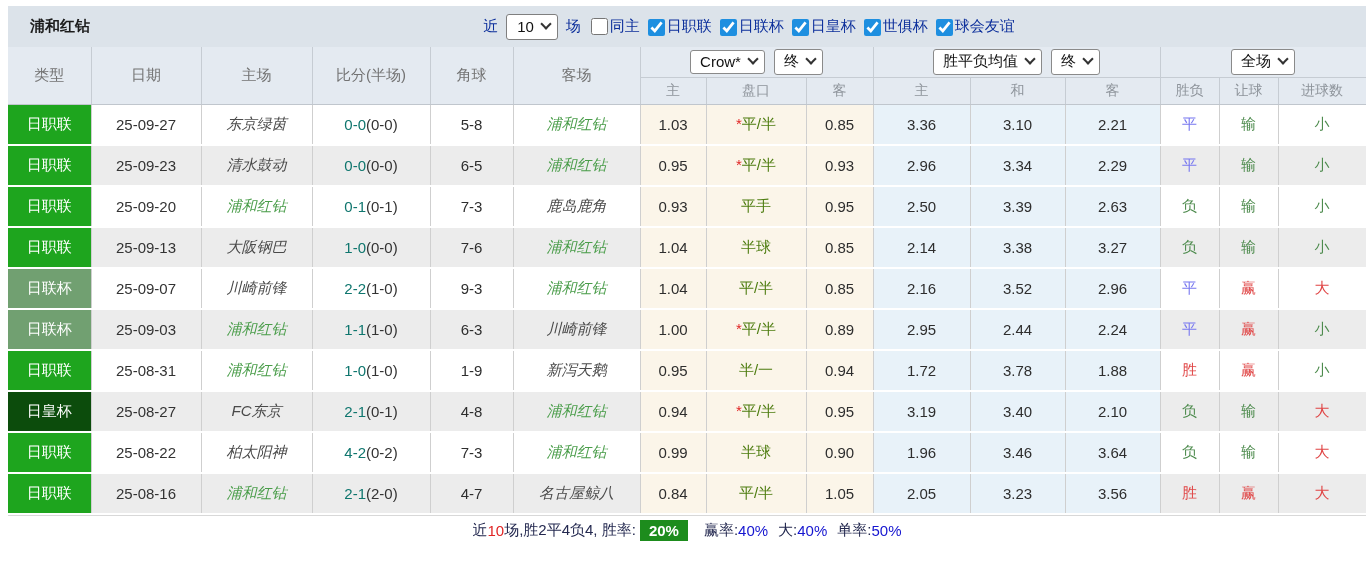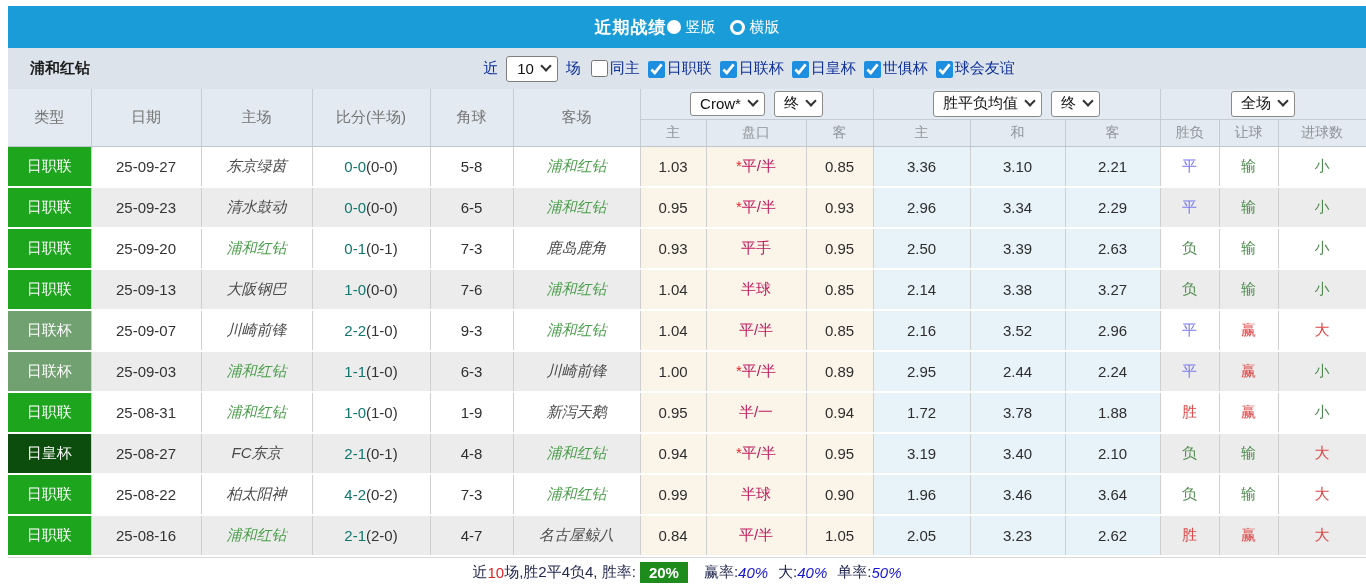--- a/index.html
+++ b/index.html
@@ -46,52 +46,39 @@
   td.col-cream { background:#fbf5e9 !important; }
   td.col-blue { background:#e8f2f9 !important; }
   td.col-league { color:#fff; font-size:15px; }
   td.lg-bright { background:#1ea51e !important; }
   td.lg-muted  { background:#71a071 !important; }
   td.lg-dark   { background:#0c4c0c !important; }
   .team { color:#4a4a4a;font-style:italic; }
   .team.hl { color:#4a9d4a; }
   .sc-ft { color:#0f766e; }
   .sc-ht { color:#333; }
-  .hcap-txt { color:#be185d; }
+  .hcap-txt { color:#4d7c0f; }
   .hcap-star { color:#e02525; }
   .c-red { color:#e04545; }
   .c-green { color:#4d8b4d; }
   .c-blue { color:#7878f0; }
   .col-date { color:#333; }
 
   
   .footer { height:30px; display:flex; align-items:center; justify-content:center; font-size:15px; color:#23284f; border-top:1px solid #d8d8d8; background:#fff; }
   .footer .red { color:#e02525; }
-  .footer .blue { color:#1515d0;font-style:italic; }
+  .footer .blue { color:#1515d0; }
   .rate-badge { background:#1d8c1d; color:#fff; font-weight:bold; padding:2px 9px; margin:0 6px 0 4px; }
   .footer .gap { margin-left:10px; }
 </style>
 </head>
 <body>
 
 <div class="page">
 
-  <div class="titlebar">
-    <span class="title">近期战绩</span>
-    <span class="radio-group">
-      <span class="radio-opt">
-        <span class="rdot"></span>
-        <span>竖版</span>
-      </span>
-      <span class="radio-opt">
-        <span class="rring"></span>
-        <span>横版</span>
-      </span>
-    </span>
-  </div>
 
   <div class="filterbar">
     <span class="teamname">浦和红钻</span>
     <span class="filters">
       <span class="lbl">近</span>
       <span class="selbox">
         <span>10</span>
         <span class="chev"></span>
       </span>
       <span class="lbl">场</span>
@@ -331,21 +318,21 @@
           <td class="col-date">25-08-16</td>
           <td><span class="team hl">浦和红钻</span></td>
           <td><span class="sc-ft">2-1</span><span class="sc-ht">(2-0)</span></td>
           <td>4-7</td>
           <td><span class="team">名古屋鲸八</span></td>
           <td class="col-cream">0.84</td>
           <td class="col-cream"><span class="hcap-txt">平/半</span></td>
           <td class="col-cream">1.05</td>
           <td class="col-blue">2.05</td>
           <td class="col-blue">3.23</td>
-          <td class="col-blue">2.62</td>
+          <td class="col-blue">3.56</td>
           <td class="c-red">胜</td>
           <td class="c-red">赢</td>
           <td class="c-red">大</td>
         </tr>
       </tbody>
   </table>
 
   <div class="footer">
     <span>近</span>
       <span class="red">10</span>

